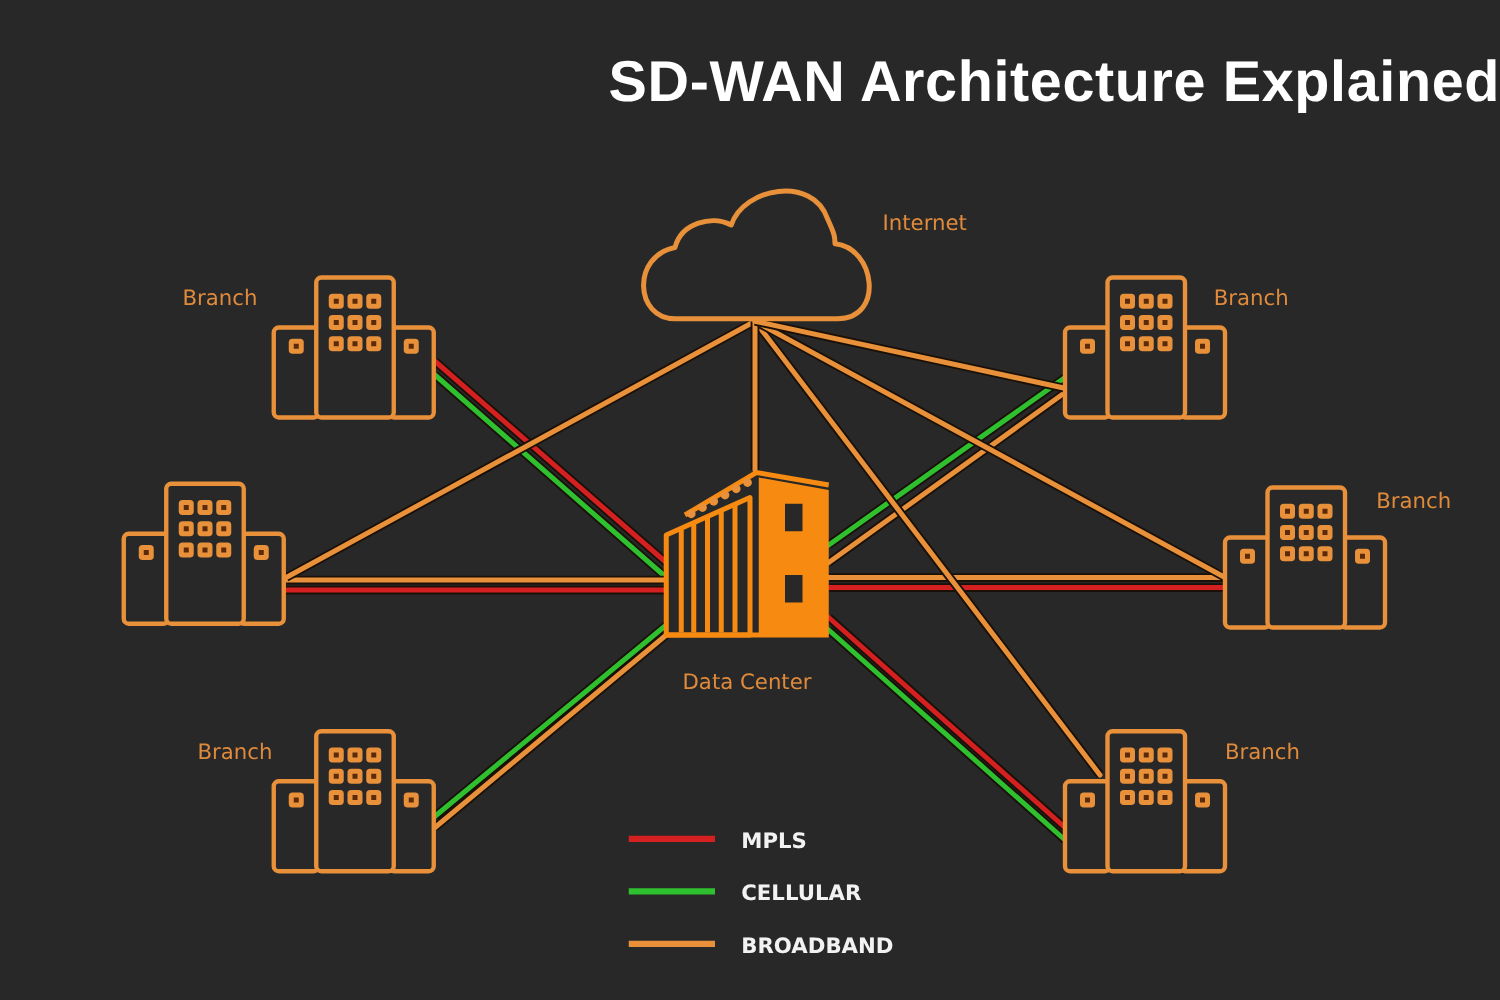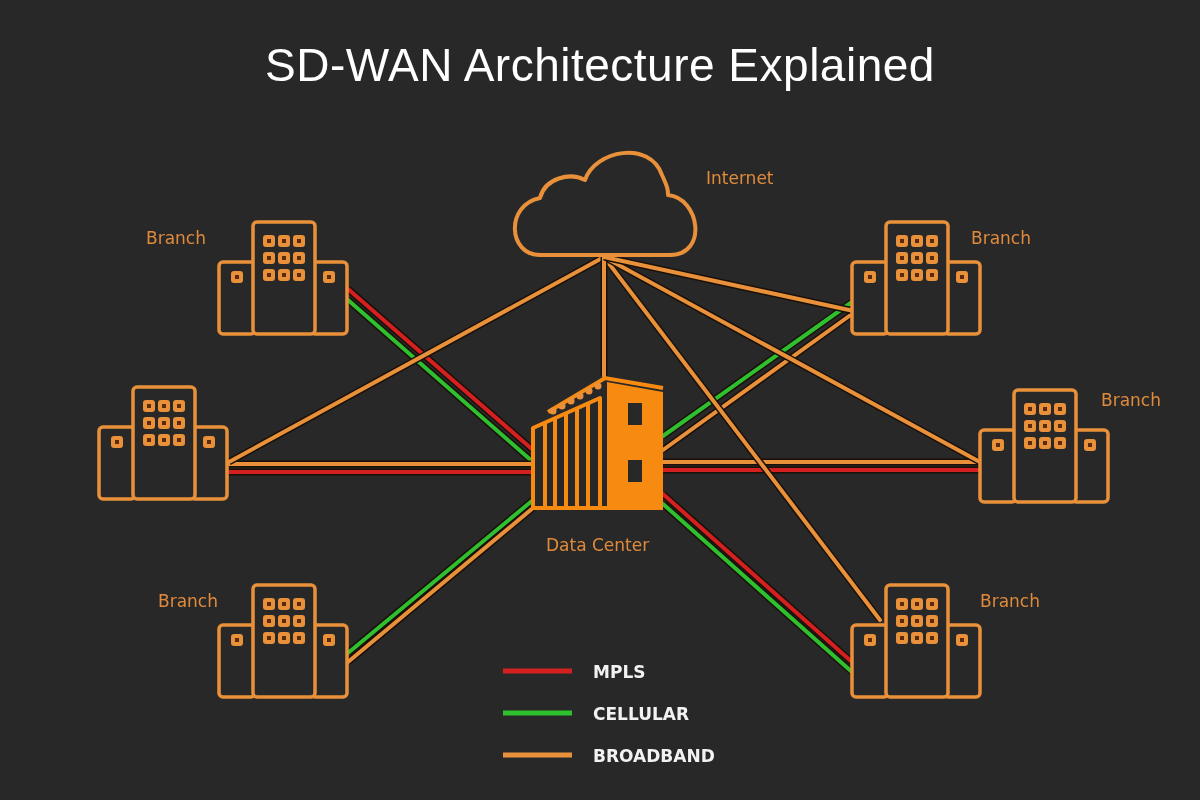--- a/index.html
+++ b/index.html
@@ -4,22 +4,22 @@
   <style>
     html, body { margin: 0; padding: 0; }
     body {
       width: 1200px; height: 800px; overflow: hidden;
       background: #282828;
       font-family: "Liberation Sans", "DejaVu Sans", sans-serif;
       position: relative;
     }
     #title {
       position: absolute; left: 0; top: 38px; width: 1200px;
-      text-align: center; color: #ffffff;
-      font-size: 46px; font-weight: 400; letter-spacing: 0.5px;
+      text-align: right; color: #ffffff;
+      font-size: 46px; font-weight: 700; letter-spacing: 0.5px;
     }
     svg#diagram { position: absolute; left: 0; top: 0; }
     .lbl { font-family: "DejaVu Sans", sans-serif; font-size: 17px; fill: #e08a3c; }
     .legend-lbl { font-family: "DejaVu Sans", sans-serif; font-size: 17px; fill: #f2f2f2; font-weight: 600; }
   </style>
 </head>
 <body>
 
 <div id="title">SD-WAN Architecture Explained</div>
 

